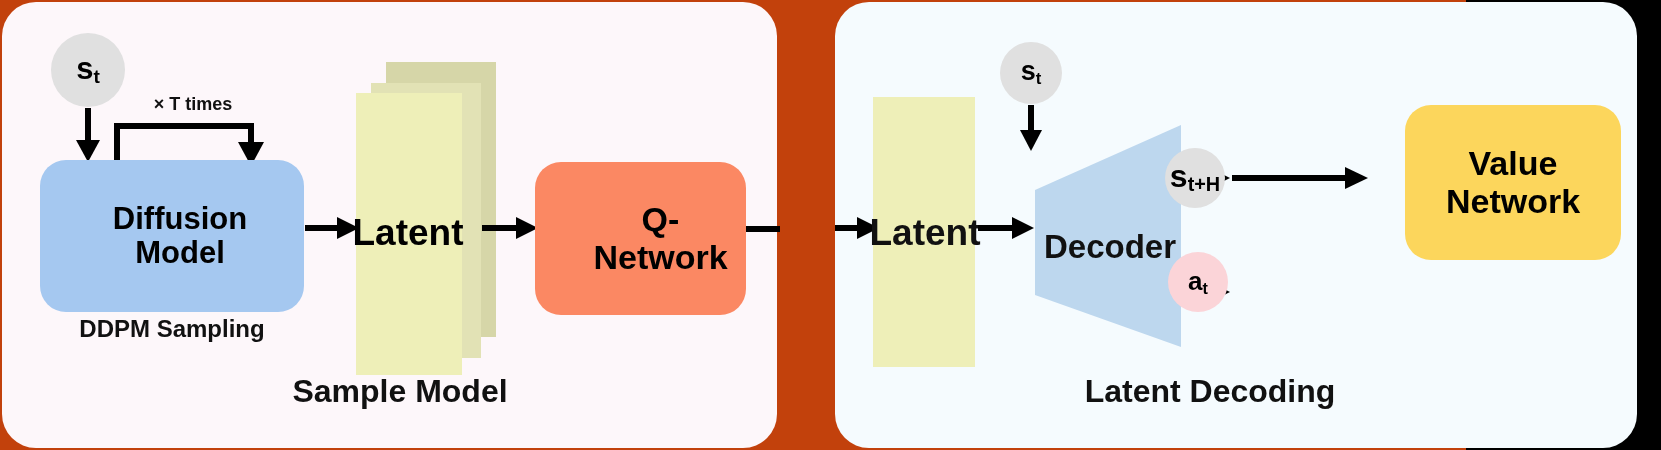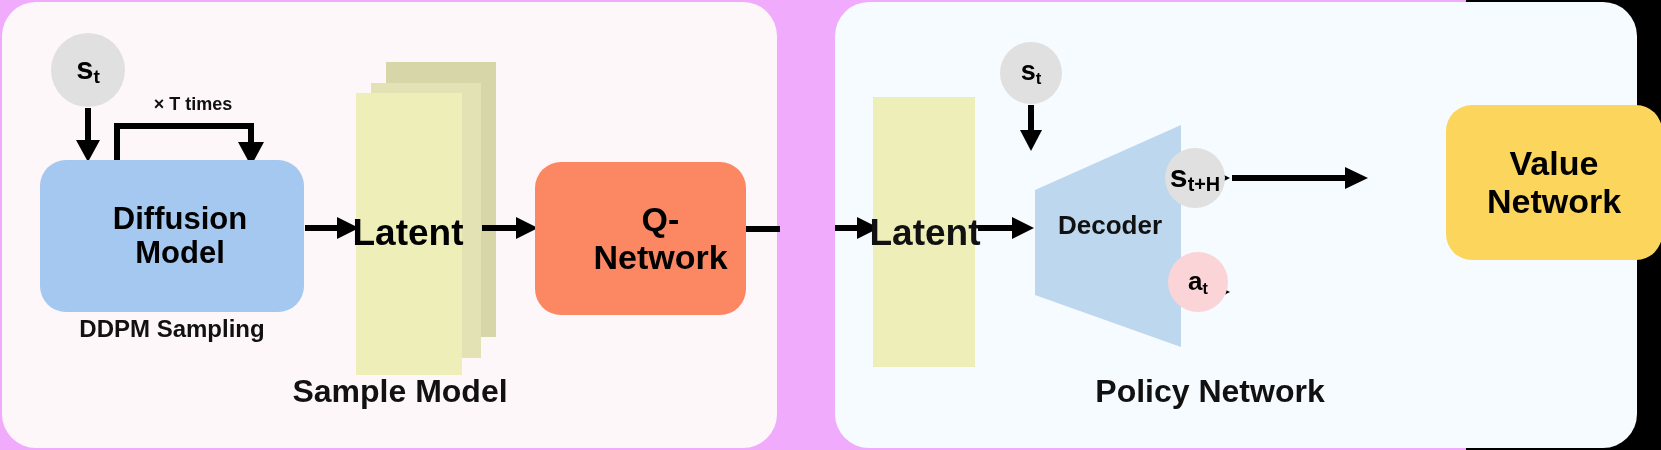--- a/index.html
+++ b/index.html
@@ -10,21 +10,21 @@
   body {
     width: 1661px;
     height: 450px;
     overflow: hidden;
     font-family: "Liberation Sans", sans-serif;
   }
   #stage {
     position: relative;
     width: 1466px;
     height: 450px;
-    background: #f0abfc;
+    background: #c2410c;
   }
   .panel {
     position: absolute;
     border-radius: 34px;
   }
   #panel-left {
     left: 2px;
     top: 2px;
     width: 775px;
     height: 446px;
@@ -123,35 +123,35 @@
   #st-right {
     left: 1000px; top: 42px; width: 62px; height: 62px;
     background: #e0e0e0;
     font-size: 27px;
   }
   #decoder-shape {
     position: absolute;
     left: 1035px; top: 125px; width: 146px; height: 222px;
   }
   #decoder-text {
-    left: 1020px; top: 210px; width: 180px;
-    font-size: 26px;
+    left: 1020px; top: 228px; width: 180px;
+    font-size: 33px;
   }
   #st-h {
     left: 1165px; top: 148px; width: 60px; height: 60px;
     background: #e0e0e0;
     font-size: 32px;
   }
   #a-t {
     left: 1168px; top: 252px; width: 60px; height: 60px;
     background: #fbd4d8;
     font-size: 26px;
   }
   #value-network {
-    left: 1446px; top: 105px; width: 216px; height: 155px;
+    left: 1405px; top: 105px; width: 216px; height: 155px;
     background: #fcd65c;
     font-size: 34px;
   }
   #policy-decoding-label {
     left: 1010px; top: 373px; width: 400px;
     font-size: 32px;
   }
 
   
   .arrow {
@@ -286,15 +286,15 @@
   </div>
 
   <div class="node circle" id="a-t">
     <span><span>a</span><sub>t</sub></span>
   </div>
 
   <div class="node rounded-box" id="value-network">
     <span><span>Value</span><br><span>Network</span></span>
   </div>
 
-  <div class="plain-label" id="policy-decoding-label">Policy Network</div>
+  <div class="plain-label" id="policy-decoding-label">Latent Decoding</div>
 
 </div>
 
 </body></html>

